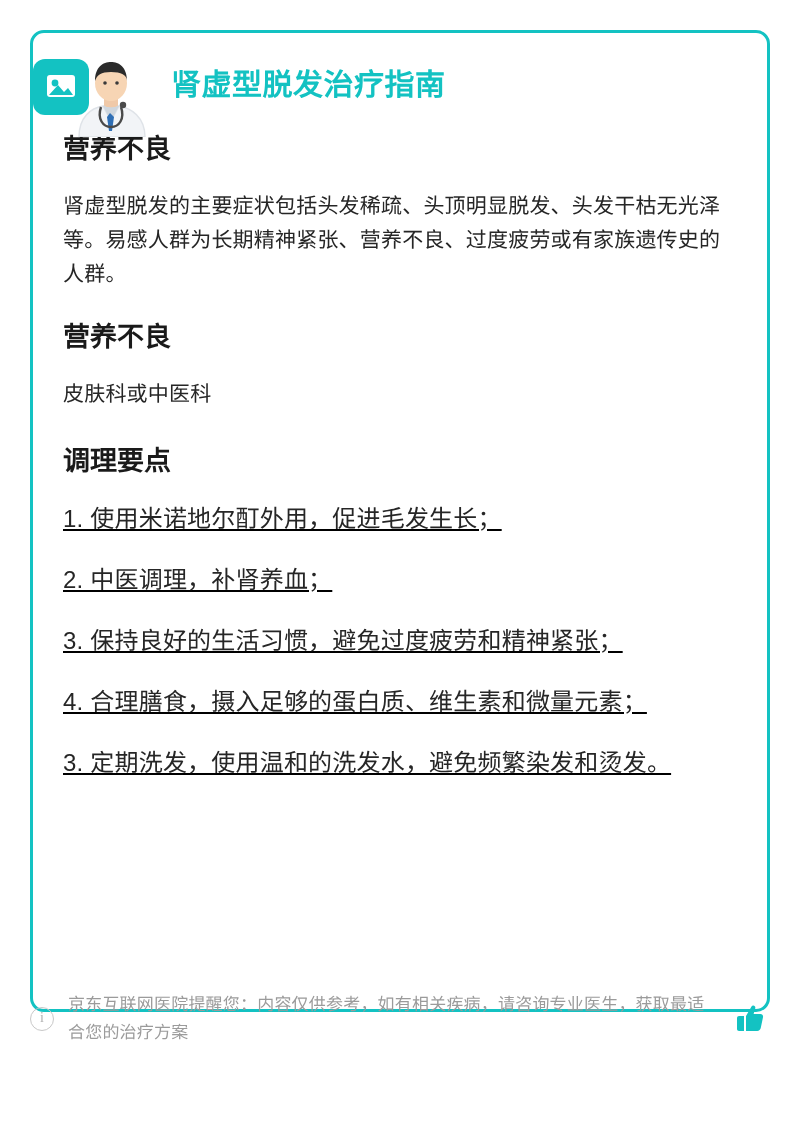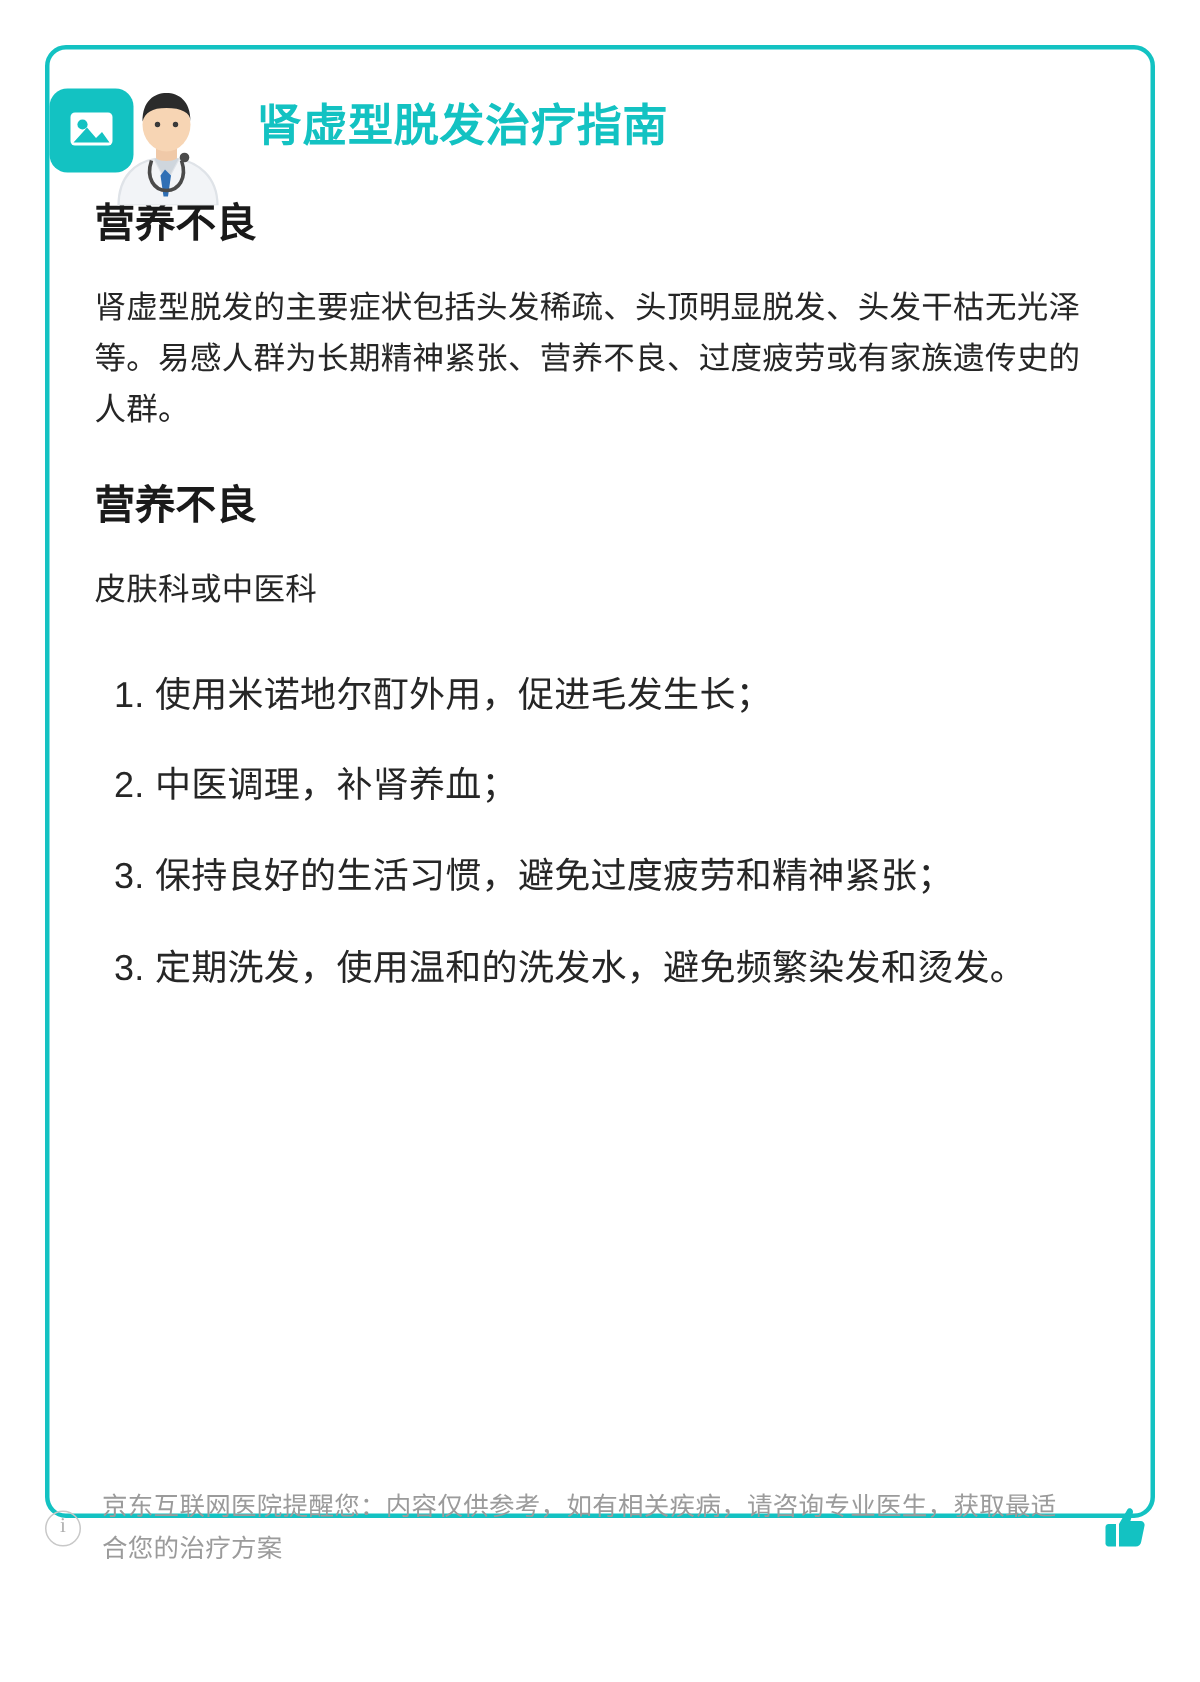--- a/index.html
+++ b/index.html
@@ -60,23 +60,24 @@
   p.body {
     margin: 0 0 30px 0;
     font-size: 21px;
     line-height: 1.62;
     color: #262626;
     padding-left: 2px;
     letter-spacing: 0.2px;
   }
   p.body.last { margin-bottom: 34px; }
   ol.points {
-    margin: 13px;
+    margin: 0;
     padding: 0;
     list-style: none;
+    text-decoration: underline;
   }
   ol.points li {
     font-size: 24px;
     line-height: 1.62;
     color: #262626;
     margin-bottom: 22px;
     padding-left: 2px;
     letter-spacing: 0.2px;
   }
   ol.points li:last-child { margin-bottom: 4px; }
@@ -154,25 +155,27 @@
     </div>
 
     <h1 class="title">肾虚型脱发治疗指南</h1>
 
     <h2 class="section">营养不良</h2>
     <p class="body">肾虚型脱发的主要症状包括头发稀疏、头顶明显脱发、头发干枯无光泽等。易感人群为长期精神紧张、营养不良、过度疲劳或有家族遗传史的人群。</p>
 
     <h2 class="section">营养不良</h2>
     <p class="body last">皮肤科或中医科</p>
 
+    <h2 class="section">调理要点</h2>
 
     <ol class="points">
       <li>1. 使用米诺地尔酊外用，促进毛发生长；</li>
       <li>2. 中医调理，补肾养血；</li>
       <li>3. 保持良好的生活习惯，避免过度疲劳和精神紧张；</li>
+      <li>4. 合理膳食，摄入足够的蛋白质、维生素和微量元素；</li>
       <li>3. 定期洗发，使用温和的洗发水，避免频繁染发和烫发。</li>
     </ol>
 
   </div>
 
   <div class="footer">
     <div class="footer-icon">i</div>
     <div class="footer-text">京东互联网医院提醒您：内容仅供参考，如有相关疾病，请咨询专业医生，获取最适合您的治疗方案</div>
     <div class="thumb">
       <svg width="38" height="38" viewBox="0 0 38 38" xmlns="http://www.w3.org/2000/svg">

